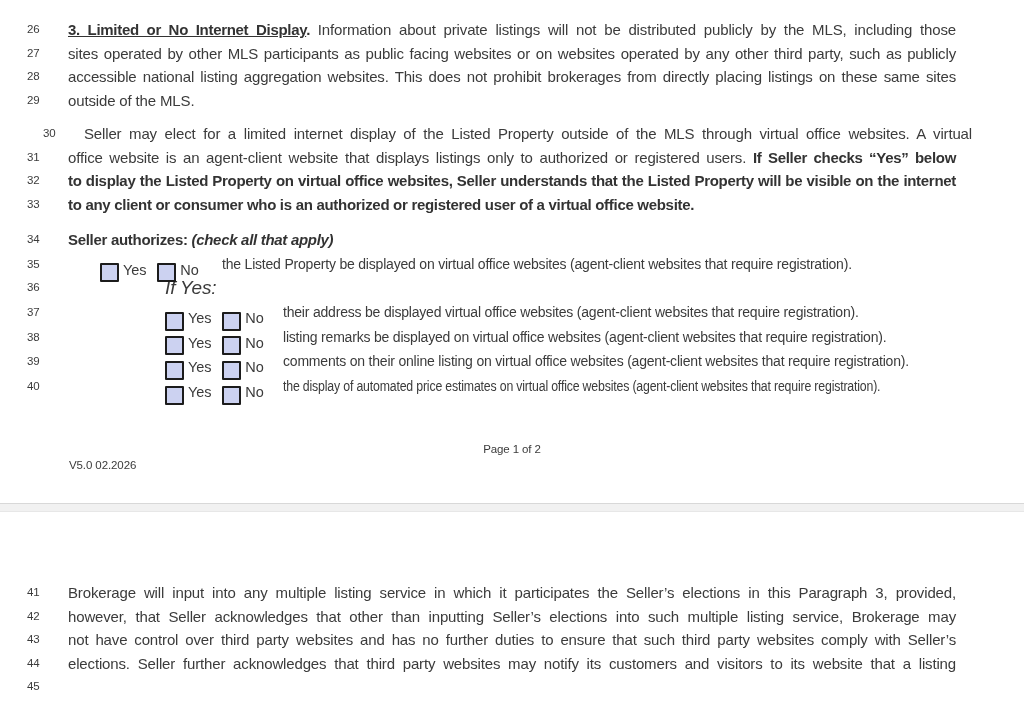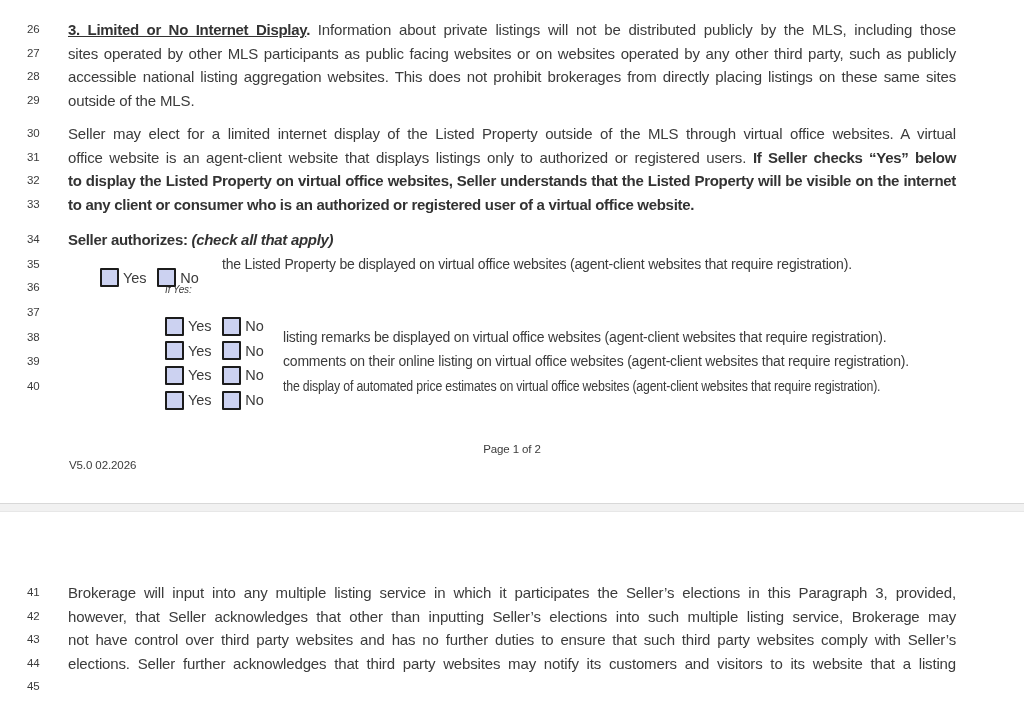--- a/index.html
+++ b/index.html
@@ -14,27 +14,27 @@
   .row { display:flex; height:23.5px; line-height:23.5px; font-size:15px; letter-spacing:-0.15px; }
   .cbrow { height:24.8px; line-height:24.8px; }
   .ln { flex:0 0 68px; padding-left:27px; font-size:11.5px; color:#3b3b3b; }
   .lt { flex:0 0 888px; width:888px; white-space:nowrap; }
   .just { text-align:justify; text-align-last:justify; }
   .b { font-weight:bold; color:#333333; letter-spacing:-0.3px; }
   .u { text-decoration:underline; }
   .i { font-style:italic; }
 
   .cbline { position:relative; }
-  .cbgrp { position:absolute; top:14px; height:100%; display:inline-flex; align-items:center; }
+  .cbgrp { position:absolute; top:6px; height:100%; display:inline-flex; align-items:flex-end; }
   .cb { width:19px; height:19px; background:var(--cb-fill,#ccd2f1); border:2px solid var(--cb-border,#1c1c1c);
         border-radius:1px; margin-right:4px; display:inline-block; flex:0 0 19px; }
   .cblabel { margin-right:11px; font-size:14.5px; letter-spacing:-0.1px; }
   .cbtext { position:absolute; top:0; font-size:14px; letter-spacing:-0.2px; }
   .cond { transform:scaleX(0.88); transform-origin:left center; display:inline-block; }
-  .iflabel { display:inline-block; font-size:10px; }
+  .iflabel { display:inline-block; font-size:19px; }
 
   .footer { position:absolute; left:0; right:0; top:441px; font-size:11.5px; letter-spacing:-0.1px; color:#3b3b3b; }
   .f-center { text-align:center; height:16px; line-height:16px; }
   .f-line2 { position:relative; text-align:left; height:16px; line-height:16px; }
   .f-version { position:absolute; left:69px; top:0; }
 </style>
 </head>
 <body>
 
 <div class="viewport">
@@ -49,21 +49,21 @@
           <div class="lt just"><span>sites operated by other MLS participants as public facing websites or on websites operated by any other third party, such as publicly</span></div>
         </div>
         <div class="row">
           <span class="ln">28</span>
           <div class="lt just"><span>accessible national listing aggregation websites. This does not prohibit brokerages from directly placing listings on these same sites</span></div>
         </div>
         <div class="row">
           <span class="ln">29</span>
           <div class="lt"><span>outside of the MLS.</span></div>
         </div>
-        <div class="row" style="margin-top: 10px;">
+        <div class="row" style="margin-top: 10px; padding-left: 16px;">
           <span class="ln">30</span>
           <div class="lt just"><span>Seller may elect for a limited internet display of the Listed Property outside of the MLS through virtual office websites. A virtual</span></div>
         </div>
         <div class="row">
           <span class="ln">31</span>
           <div class="lt just"><span>office website is an agent-client website that displays listings only to authorized or registered users. </span><span class="b">If Seller checks “Yes” below</span></div>
         </div>
         <div class="row">
           <span class="ln">32</span>
           <div class="lt just"><span class="b">to display the Listed Property on virtual office websites, Seller understands that the Listed Property will be visible on the internet</span></div>
@@ -94,20 +94,21 @@
         </div>
         <div class="row cbrow">
           <span class="ln">37</span>
           <div class="lt cbline">
             <span class="cbgrp" style="left: 97px;">
               <span class="cb"></span>
               <span class="cblabel">Yes</span>
               <span class="cb"></span>
               <span class="cblabel">No</span>
             </span>
+            <span class="cbtext" style="left: 215px;">their address be displayed virtual office websites (agent-client websites that require registration).</span>
           </div>
         </div>
         <div class="row cbrow">
           <span class="ln">38</span>
           <div class="lt cbline">
             <span class="cbgrp" style="left: 97px;">
               <span class="cb"></span>
               <span class="cblabel">Yes</span>
               <span class="cb"></span>
               <span class="cblabel">No</span>

